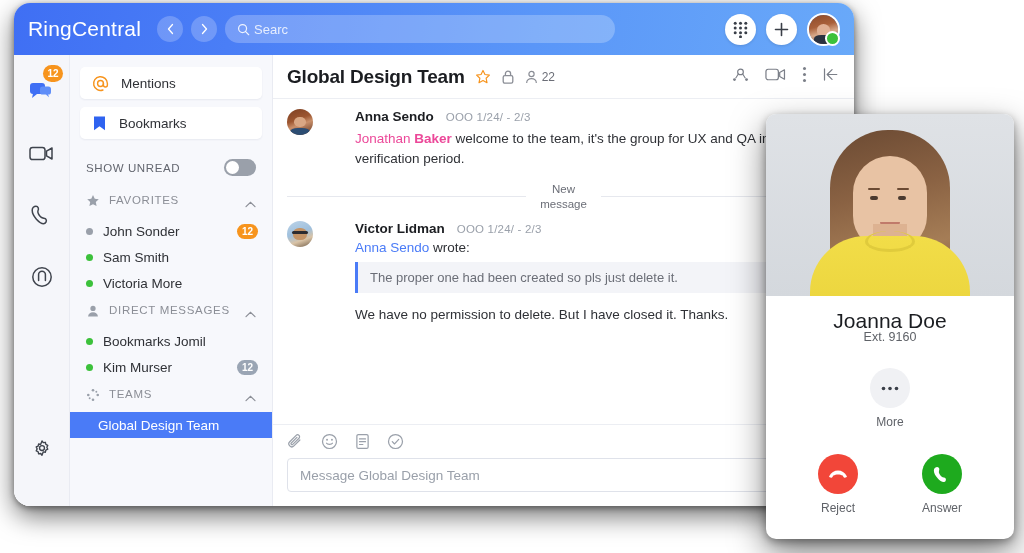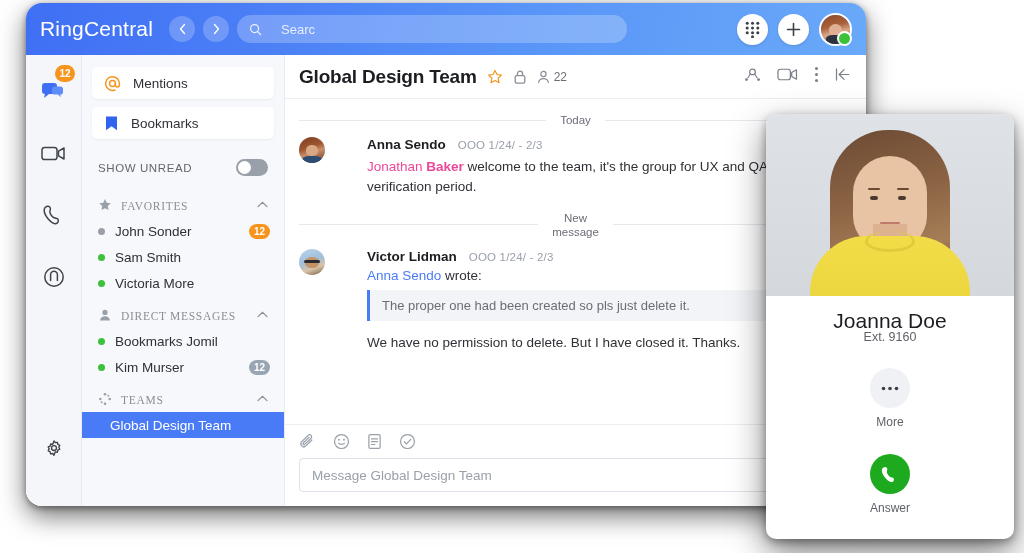--- a/index.html
+++ b/index.html
@@ -5,42 +5,42 @@
   html,body{margin:0;padding:0;}
   body{
     width:1024px;height:553px;background:#ffffff;
     font-family:"Liberation Sans","DejaVu Sans",sans-serif;
     overflow:hidden;position:relative;
   }
   .stage{position:absolute;inset:0;}
 
   
   .app-window{
-    position:absolute;left:26px;top:3px;width:840px;height:503px;
+    position:absolute;left:14px;top:3px;width:840px;height:503px;
     background:#f7f8fc;border-radius:16px;overflow:hidden;
     box-shadow:0 10px 26px rgba(0,0,0,.55), 0 2px 6px rgba(0,0,0,.4);
   }
 
   
   .topbar{
     position:absolute;left:0;top:0;right:0;height:52px;
     background:linear-gradient(100deg,#3f6ff4 0%,#4a7ef6 26%,#5a96f8 62%,#69a9f9 100%);
     display:flex;align-items:center;padding:0 14px;box-sizing:border-box;
   }
   .brand{color:#fff;font-size:21px;letter-spacing:.2px;margin-right:16px;white-space:nowrap;}
   .navbtn{
     width:26px;height:26px;border-radius:50%;background:rgba(255,255,255,.22);
     display:flex;align-items:center;justify-content:center;margin-right:8px;cursor:pointer;
   }
   .navbtn svg{display:block;}
   .searchbox{
     flex:1;height:28px;border-radius:14px;background:rgba(255,255,255,.24);
     display:flex;align-items:center;padding:0 12px;box-sizing:border-box;max-width:390px;
   }
-  .searchbox .ph{color:rgba(255,255,255,.82);font-size:13px;margin-left:19px;white-space:nowrap;overflow:hidden;}
+  .searchbox .ph{color:rgba(255,255,255,.82);font-size:13px;margin-left:4px;white-space:nowrap;overflow:hidden;}
   .topright{margin-left:auto;display:flex;align-items:center;gap:10px;}
   .circbtn{
     width:31px;height:31px;border-radius:50%;background:#fff;
     display:flex;align-items:center;justify-content:center;cursor:pointer;
     box-shadow:0 1px 3px rgba(0,0,0,.12);
   }
   .avatar-top{
     width:33px;height:33px;border-radius:50%;position:relative;overflow:visible;
     border:2px solid #ffffff;box-sizing:border-box;cursor:pointer;
   }
@@ -89,21 +89,21 @@
   }
   .sb-card .lbl{font-size:13.5px;color:#2f3136;margin-left:12px;}
   .sb-unread{
     display:flex;align-items:center;justify-content:space-between;
     padding:12px 16px 10px 16px;
   }
   .sb-unread .t{font-size:11.5px;letter-spacing:.6px;color:#63666f;}
   .toggle{width:32px;height:17px;border-radius:9px;background:#9aa0aa;position:relative;cursor:pointer;}
   .toggle .knob{position:absolute;left:2px;top:2px;width:13px;height:13px;border-radius:50%;background:#fff;}
   .sect{
-    display:flex;align-items:flex-end;padding:8px 16px 6px 16px;cursor:pointer;font-family:Liberation Serif, serif;
+    display:flex;align-items:flex-start;padding:8px 16px 6px 16px;cursor:pointer;
   }
   .sect .sname{font-size:11.5px;letter-spacing:.7px;color:#8b8e96;margin-left:9px;}
   .sect .chev{margin-left:auto;color:#8b8e96;}
   .row{
     display:flex;align-items:center;height:26px;padding:0 14px 0 16px;cursor:pointer;position:relative;
   }
   .dot{width:7px;height:7px;border-radius:50%;margin-right:10px;flex:none;}
   .dot.on{background:#3cc13b;}
   .dot.off{background:#9aa0aa;}
   .row .nm{font-size:13.5px;color:#2f3136;white-space:nowrap;}
@@ -465,25 +465,20 @@
             <span>
               <svg width="17" height="15" viewBox="0 0 18 15">
                 <path d="M9.6 2.4 4.4 7.5l5.2 5.1M4.4 7.5h10.2M1.6 1.6v11.8" fill="none" stroke="#7b7f88" stroke-width="1.3" stroke-linecap="round" stroke-linejoin="round"></path>
               </svg>
             </span>
           </div>
         </div>
 
         <div class="msgs">
 
-          <div class="divider">
-            <span class="ln"></span>
-            <span class="tx">Today</span>
-            <span class="ln"></span>
-          </div>
 
           <div class="msg">
             <div class="av av-anna"></div>
             <div class="body">
               <div class="meta">
                 <span class="author">Anna Sendo</span>
                 <span class="ooo">OOO 1/24/ - 2/3</span>
               </div>
               <div class="text">
                 <span class="mention"><span>Jonathan </span><b>Baker</b></span><span> welcome to the team, it's the group for UX and QA in UI verification period.</span>
@@ -577,20 +572,28 @@
                 <circle cx="15.5" cy="2.5" r="1.8"></circle>
               </g>
           </svg>
         </span>
         <span class="clbl">More</span>
       </div>
     </div>
 
     <div class="btn-grid">
       <div class="cbtn">
+        <span class="circle red">
+          <svg width="22" height="12" viewBox="0 0 22 12">
+            <path d="M2 8.6C4.2 4.4 7.4 2.6 11 2.6s6.8 1.8 9 6c0 0-1.4 1.6-2.6 1.2-1.1-.4-1.1-1.7-1.8-2.2-1.2-.9-3-1.2-4.6-1.2s-3.4.3-4.6 1.2c-.7.5-.7 1.8-1.8 2.2C3.4 10.2 2 8.6 2 8.6z" fill="#ffffff"></path>
+          </svg>
+        </span>
+        <span class="clbl">Reject</span>
+      </div>
+      <div class="cbtn">
         <span class="circle green">
           <svg width="19" height="19" viewBox="0 0 20 20">
             <path d="M4.6 2.2c1.9 0 2.6 2.4 1.7 4-.7 1.3.9 4.5 2.6 5.9 1.6 1.3 3.7.8 4.4 2 .9 1.5-.3 3.9-2.1 3.9-3.6 0-10.3-6.9-10.3-12.1 0-2.2 1.6-3.7 3.7-3.7z" fill="#ffffff"></path>
           </svg>
         </span>
         <span class="clbl">Answer</span>
       </div>
     </div>
   </div>
 

